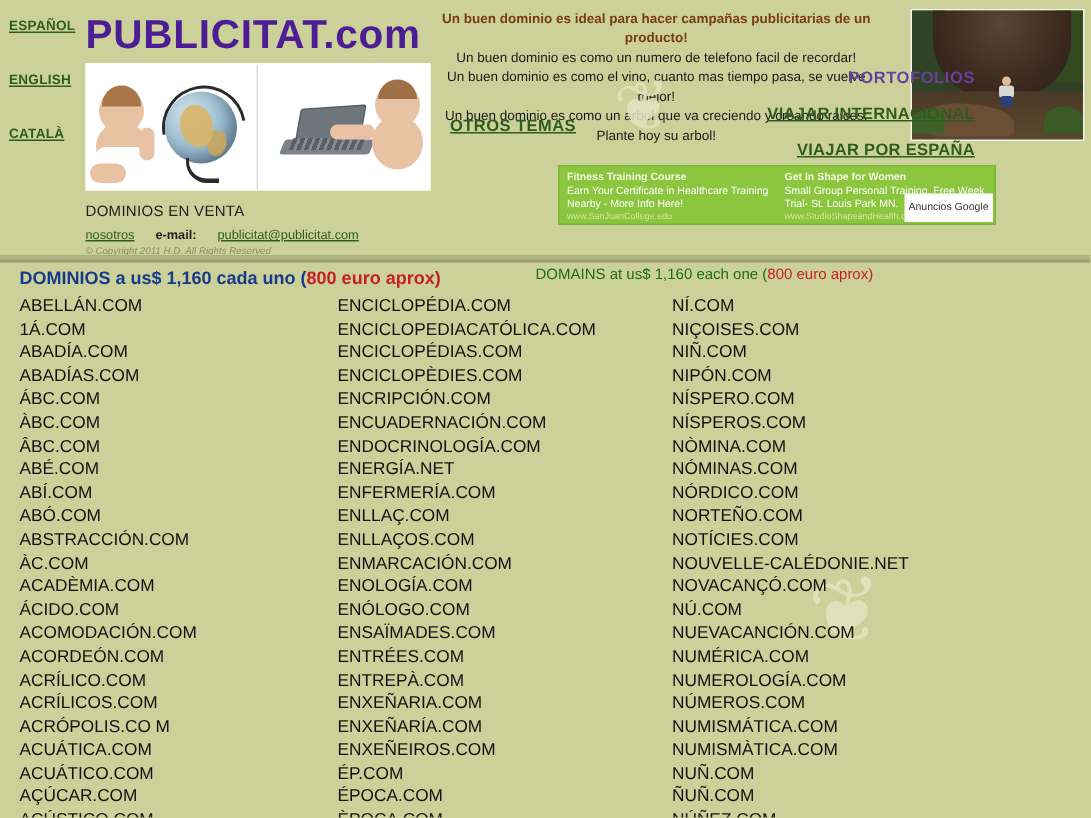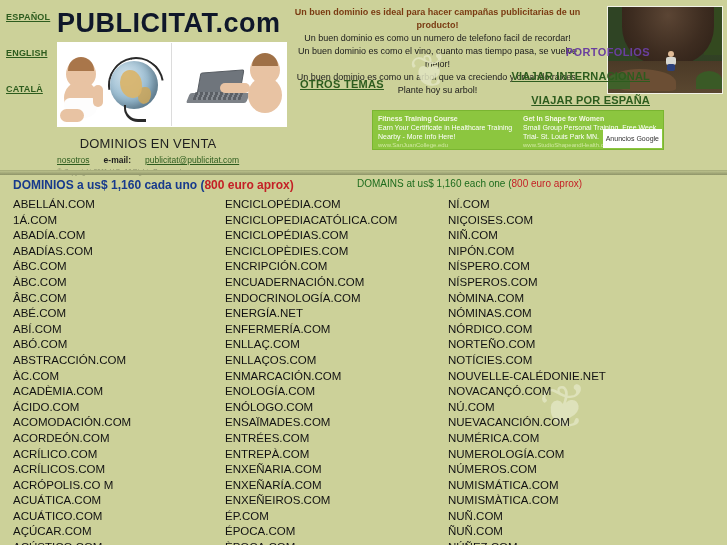--- a/index.html
+++ b/index.html
@@ -18,21 +18,21 @@
     position:absolute;left:6px;top:12px;width:50px;
     display:flex;flex-direction:column;gap:26px;
   }
   #lang a{
     font-size:9px;font-weight:bold;color:#2d5c1e;
     text-decoration:underline;letter-spacing:.2px;white-space:nowrap;
   }
 
   #brand{
     position:absolute;left:57px;top:8px;
-    font-size:27px;font-weight:bold;color:#0f172a;
+    font-size:27px;font-weight:bold;color:#4c1d95;
     letter-spacing:.5px;
   }
 
   #babies{
     position:absolute;left:57px;top:42px;width:228px;height:83px;
     background:#ffffff;border:1px solid #ffffff;overflow:hidden;
   }
   .babyslot{position:absolute;top:0;bottom:0;overflow:hidden;}
   .bsL{left:0;width:113px;background:#fff;}
   .bsR{left:114px;width:114px;background:#fff;}
@@ -214,21 +214,21 @@
     <div class="ptitle">PORTOFOLIOS</div>
     <a href="#">VIAJAR INTERNACIONAL</a>
     <a href="#">VIAJAR POR ESPAÑA</a>
   </div>
 
   <div id="otros">
     <a href="#">OTROS TEMAS</a>
   </div>
 
   <div id="contact" style="position:absolute;left:57px;top:136px;">
-    <div style="font-size:13px;color:#1f1f1f;letter-spacing:.2px;text-align:center;">DOMINIOS EN VENTA</div>
+    <div style="font-size:10px;color:#1f1f1f;letter-spacing:.2px;">DOMINIOS EN VENTA</div>
     <div style="margin-top:4px;display:flex;align-items:center;gap:14px;">
       <a href="#" style="font-size:8.5px;color:#2d5c1e;text-decoration:underline;">nosotros</a>
       <span style="font-size:8.5px;color:#1f1f1f;font-weight:bold;">e-mail:</span>
       <a href="#" style="font-size:8.5px;color:#2d5c1e;text-decoration:underline;">publicitat@publicitat.com</a>
     </div>
     <div style="margin-top:3px;font-size:6.5px;color:#8a8f6a;font-style:italic;">© Copyright 2011 H.D.  All Rights Reserved</div>
   </div>
 
   <div id="adbox">
     <div class="adcell">

